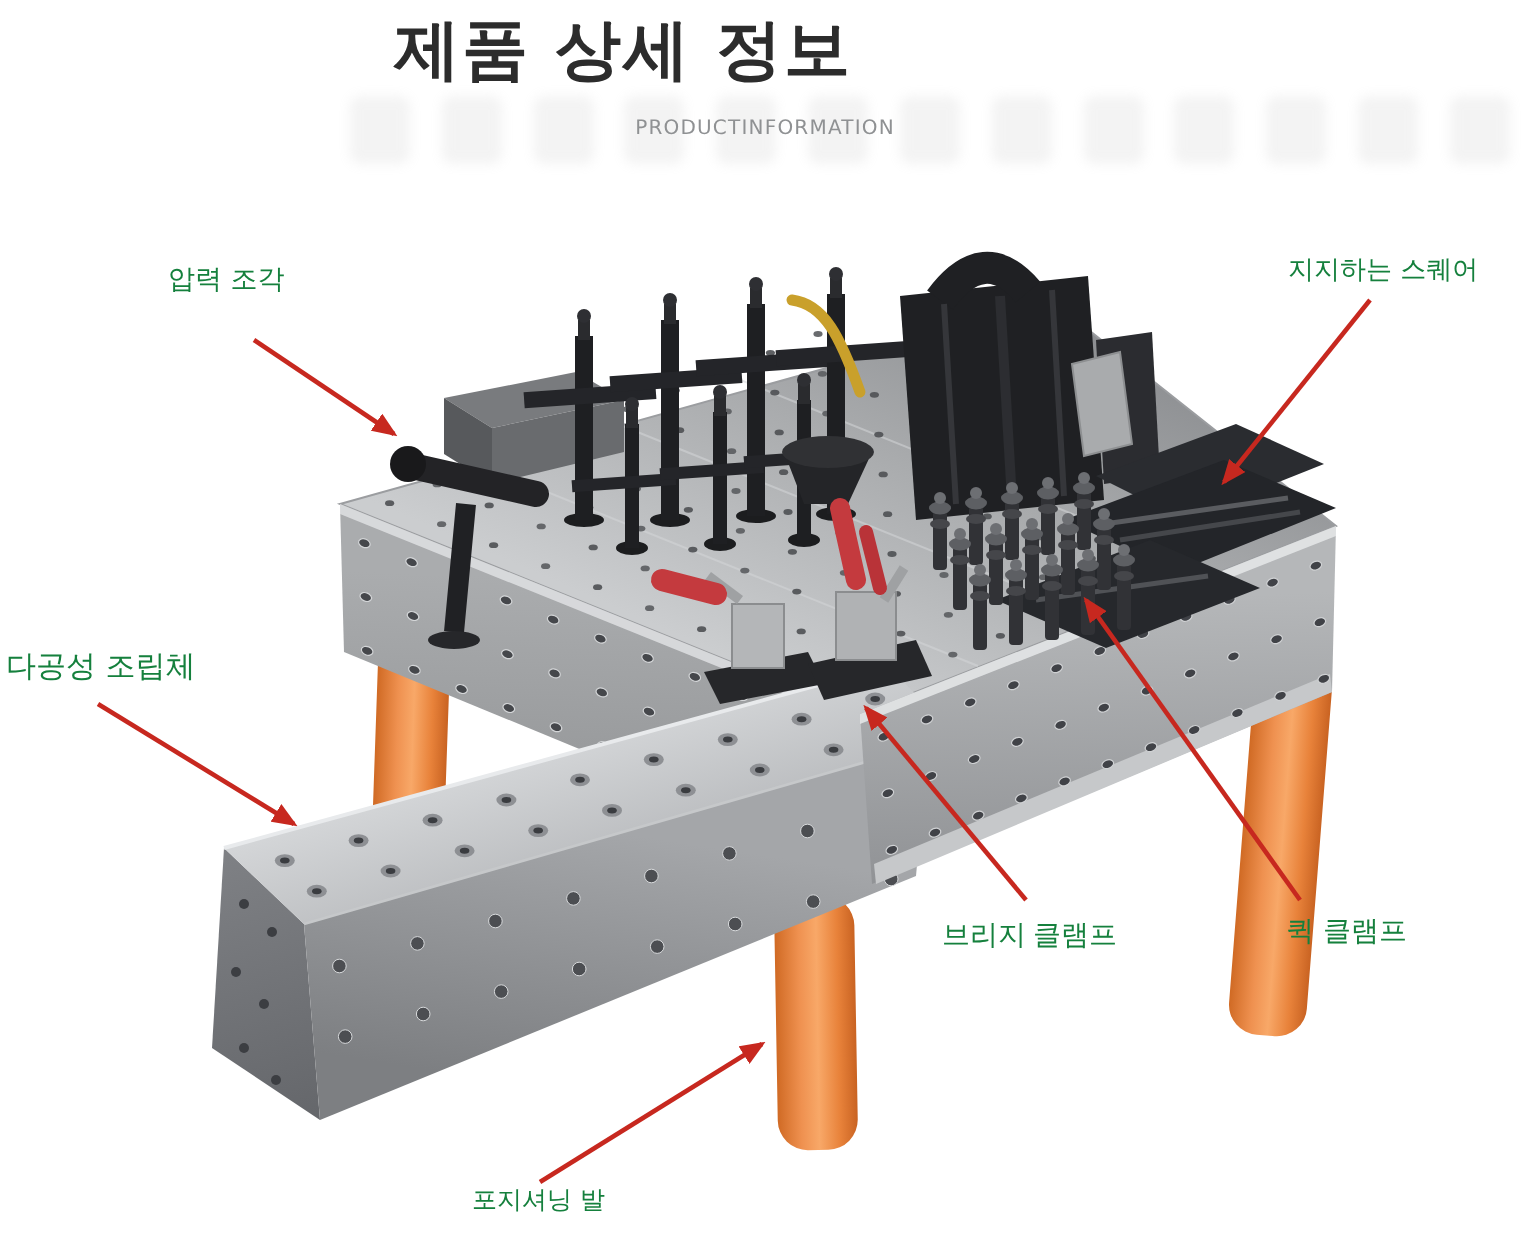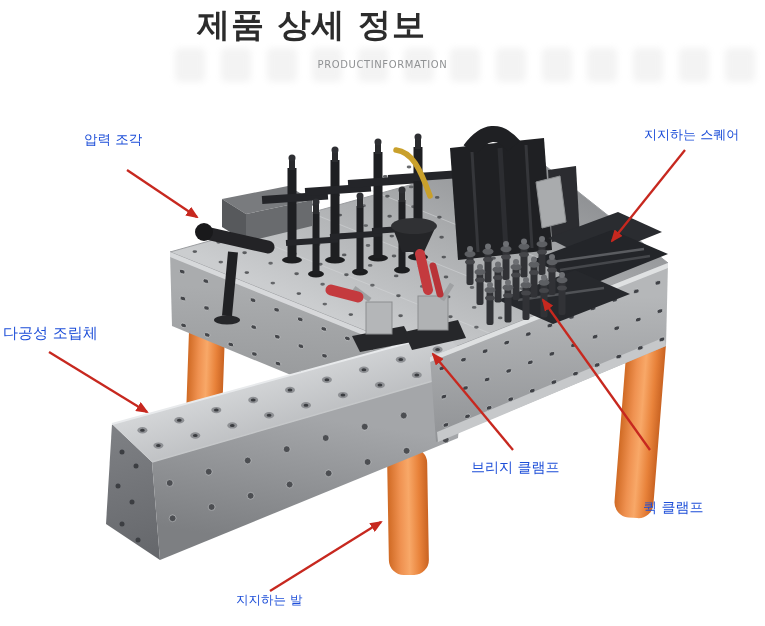--- a/index.html
+++ b/index.html
@@ -15,26 +15,26 @@
   .ghost-row{
     position:absolute;left:175px;top:44px;width:580px;height:42px;
     display:flex;justify-content:space-between;align-items:center;
     opacity:.16;filter:blur(3px);
   }
   .ghost-row i{display:block;width:30px;height:34px;background:#b8b8b8;border-radius:5px;}
   .subtitle{
     position:absolute;left:0;top:59px;width:765px;text-align:center;
     font-size:10px;color:#8f9193;letter-spacing:.6px;
   }
-  .lbl{position:absolute;color:#1d4ed8;white-space:nowrap;}
+  .lbl{position:absolute;color:#15803d;white-space:nowrap;}
   .lbl-pressure   {left:84px;  top:131px; font-size:13.5px;}
   .lbl-positioning{left:644px; top:126px; font-size:13px;}
   .lbl-porous     {left:3px;  top:324px; font-size:15px;}
-  .lbl-bridge     {left:471px; top:459px; font-size:14px;}
-  .lbl-quick      {left:643px; top:457px; font-size:14px;margin-top:42px;}
+  .lbl-bridge     {left:471px; top:459px; font-size:14px;font-family:Liberation Serif, serif;}
+  .lbl-quick      {left:643px; top:457px; font-size:14px;}
   .lbl-feet       {left:236px; top:592px; font-size:12.5px;}
   svg#scene{position:absolute;left:0;top:0;}
 </style>
 </head>
 <body>
 
 <div class="stage">
 
   <div class="page-title">제품 상세 정보</div>
 
@@ -523,14 +523,14 @@
       <line x1="650" y1="450" x2="543" y2="300" marker-end="url(#ah)"></line>
       <line x1="270" y1="591" x2="381" y2="522" marker-end="url(#ah)"></line>
     </g>
   </svg>
 
   <div class="lbl lbl-pressure">압력 조각</div>
   <div class="lbl lbl-positioning">지지하는 스퀘어</div>
   <div class="lbl lbl-porous">다공성 조립체</div>
   <div class="lbl lbl-bridge">브리지 클램프</div>
   <div class="lbl lbl-quick">퀵 클램프</div>
-  <div class="lbl lbl-feet">지지하는 발</div>
+  <div class="lbl lbl-feet">포지셔닝 발</div>
 </div>
 
 </body></html>

